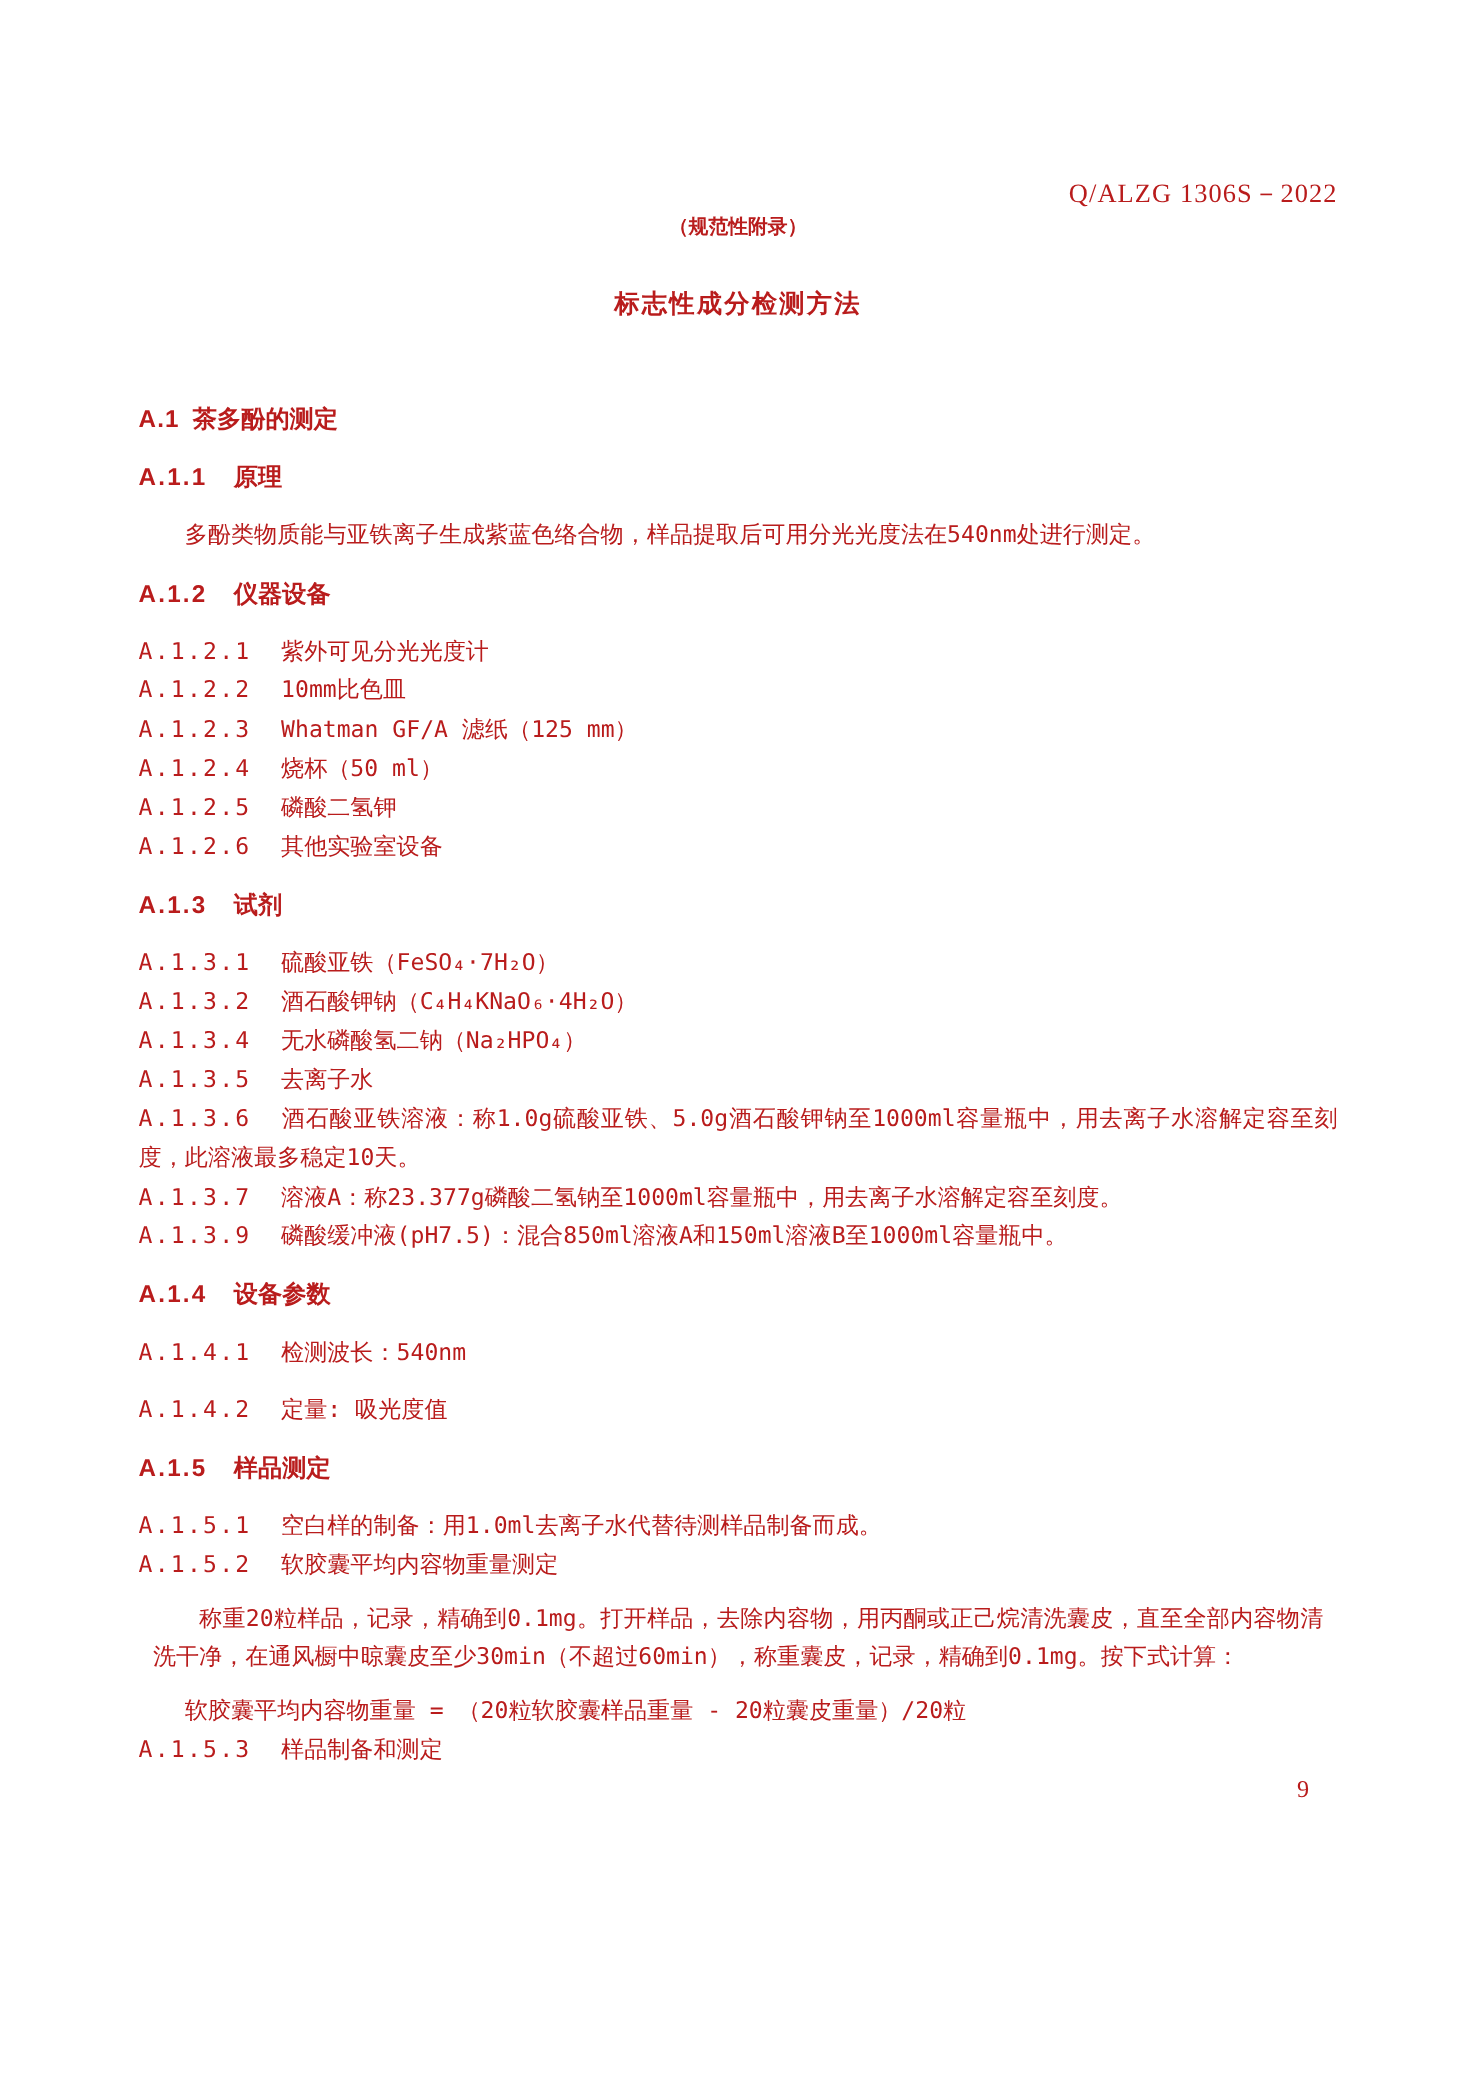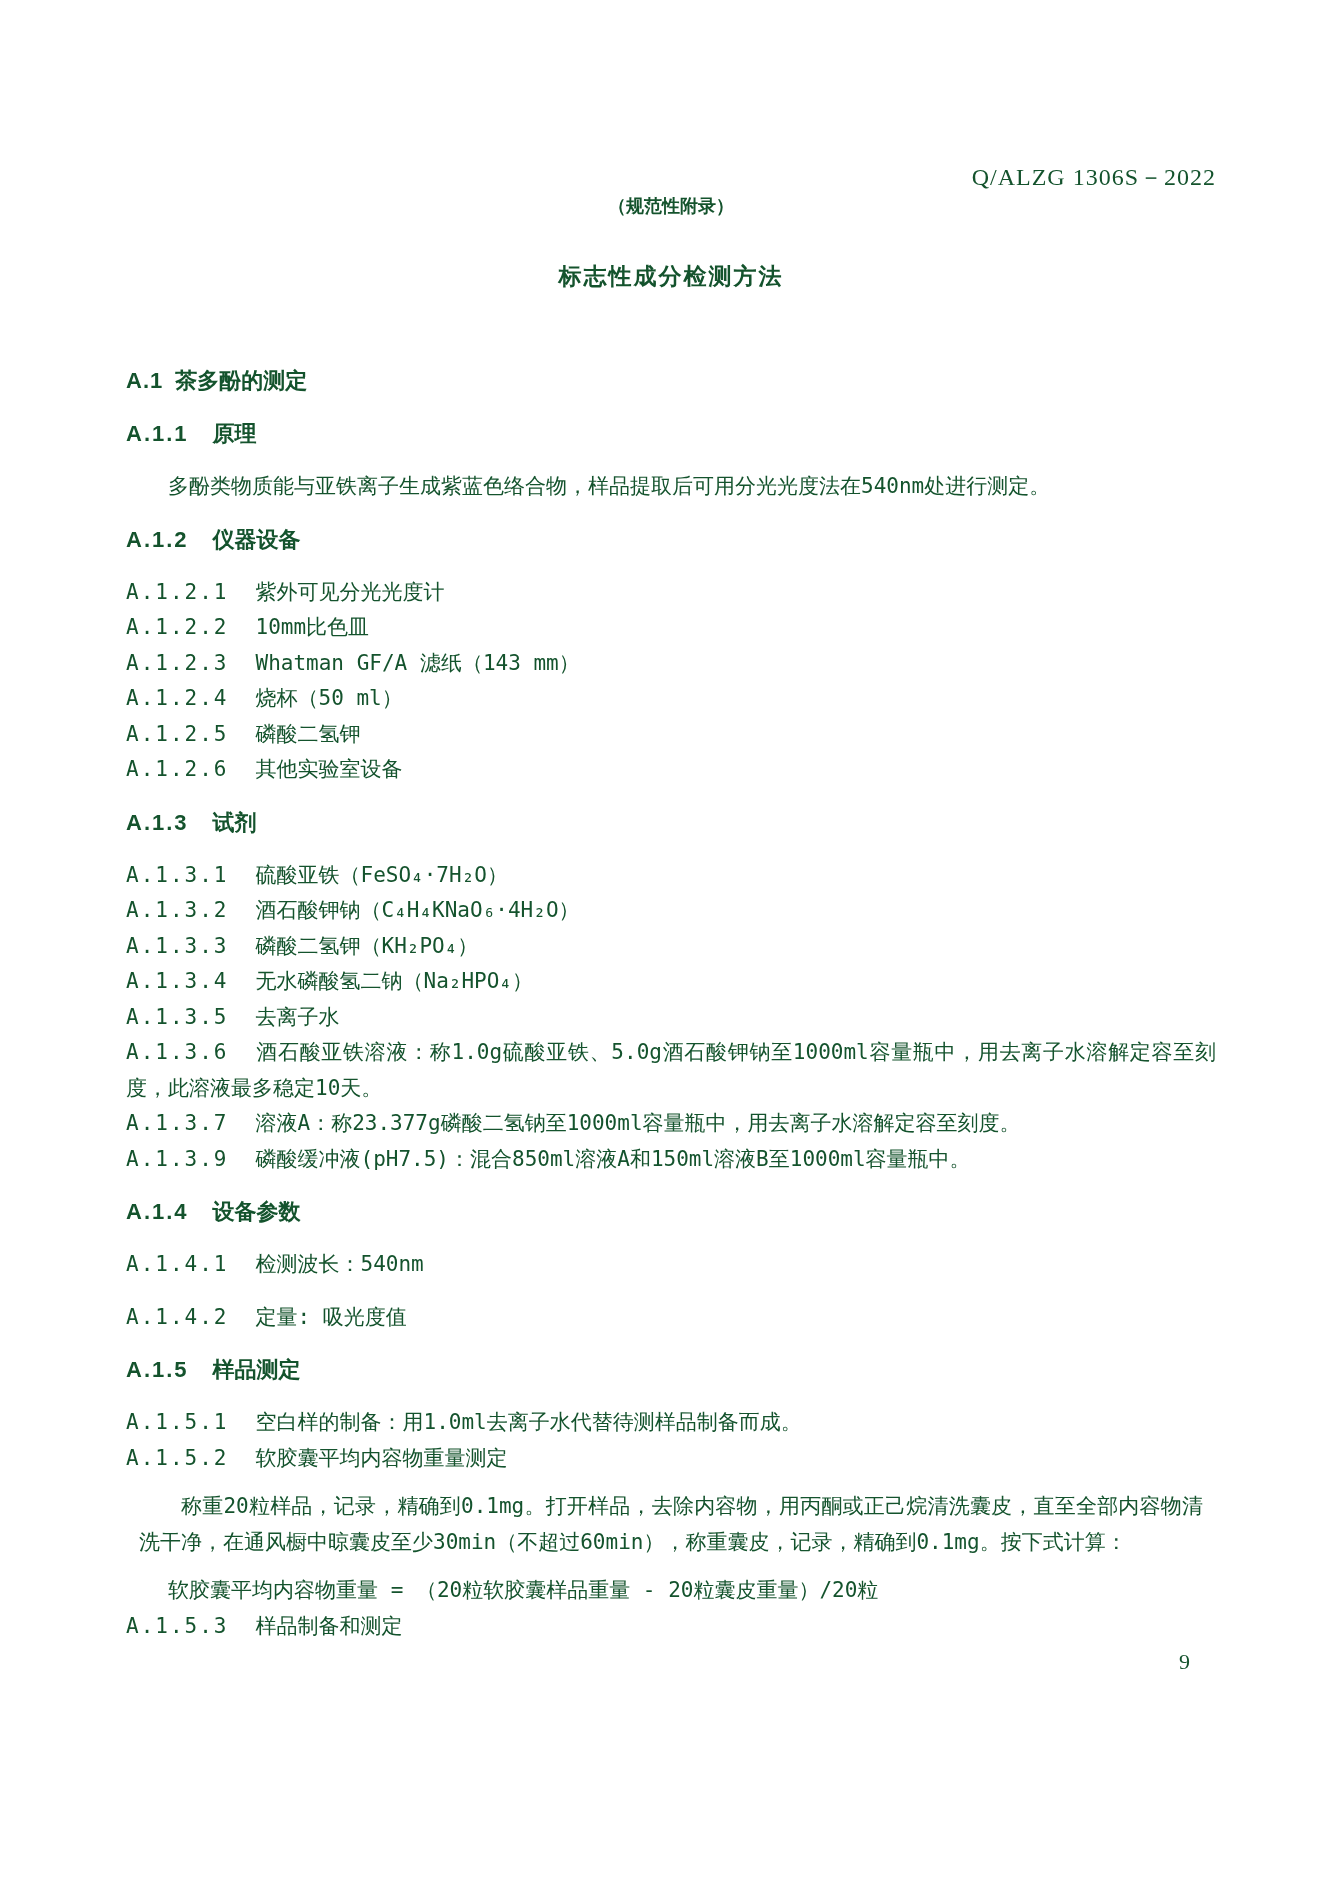--- a/index.html
+++ b/index.html
@@ -3,21 +3,21 @@
 <meta charset="utf-8">
 <style>
   html,body { margin:0; padding:0; background:#ffffff; }
   .page {
     position:relative;
     width:1344px; height:1900px;
     margin:0 auto;
     background:#ffffff;
     box-sizing:border-box;
     padding:164px 128px 0 126px;
-    color:#14532d;
+    color:#b91c1c;
     overflow:hidden;
   }
   .doc-code {
     font-family:"Liberation Serif", serif;
     font-size:24px; line-height:26px;
     letter-spacing:1px;
     text-align:right;
   }
   .t1, .t2, .t3 {
     text-align:center;
@@ -68,28 +68,27 @@
 
   <div class="t3">标志性成分检测方法</div>
 
   <div class="content">
       <div class="c-h1"><span class="num">A.1</span><span>茶多酚的测定</span></div>
       <div class="c-h2"><span class="num">A.1.1</span><span>原理</span></div>
       <div class="c-p1"><span>多酚类物质能与亚铁离子生成紫蓝色络合物，样品提取后可用分光光度法在540nm处进行测定。</span></div>
       <div class="c-h2"><span class="num">A.1.2</span><span>仪器设备</span></div>
       <div class="c-item"><span class="num">A.1.2.1</span><span>紫外可见分光光度计</span></div>
       <div class="c-item"><span class="num">A.1.2.2</span><span>10mm比色皿</span></div>
-      <div class="c-item"><span class="num">A.1.2.3</span><span>Whatman GF/A 滤纸（143 mm）</span></div>
+      <div class="c-item"><span class="num">A.1.2.3</span><span>Whatman GF/A 滤纸（125 mm）</span></div>
       <div class="c-item"><span class="num">A.1.2.4</span><span>烧杯（50 ml）</span></div>
       <div class="c-item"><span class="num">A.1.2.5</span><span>磷酸二氢钾</span></div>
       <div class="c-item"><span class="num">A.1.2.6</span><span>其他实验室设备</span></div>
       <div class="c-h2"><span class="num">A.1.3</span><span>试剂</span></div>
       <div class="c-item"><span class="num">A.1.3.1</span><span>硫酸亚铁（FeSO₄·7H₂O）</span></div>
       <div class="c-item"><span class="num">A.1.3.2</span><span>酒石酸钾钠（C₄H₄KNaO₆·4H₂O）</span></div>
-      <div class="c-item"><span class="num">A.1.3.3</span><span>磷酸二氢钾（KH₂PO₄）</span></div>
       <div class="c-item"><span class="num">A.1.3.4</span><span>无水磷酸氢二钠（Na₂HPO₄）</span></div>
       <div class="c-item"><span class="num">A.1.3.5</span><span>去离子水</span></div>
       <div class="c-item"><span class="num">A.1.3.6</span><span>酒石酸亚铁溶液：称1.0g硫酸亚铁、5.0g酒石酸钾钠至1000ml容量瓶中，用去离子水溶解定容至刻度，此溶液最多稳定10天。</span></div>
       <div class="c-item"><span class="num">A.1.3.7</span><span>溶液A：称23.377g磷酸二氢钠至1000ml容量瓶中，用去离子水溶解定容至刻度。</span></div>
       <div class="c-item"><span class="num">A.1.3.9</span><span>磷酸缓冲液(pH7.5)：混合850ml溶液A和150ml溶液B至1000ml容量瓶中。</span></div>
       <div class="c-h2"><span class="num">A.1.4</span><span>设备参数</span></div>
       <div class="c-item"><span class="num">A.1.4.1</span><span>检测波长：540nm</span></div>
       <div class="c-item spaced"><span class="num">A.1.4.2</span><span>定量: 吸光度值</span></div>
       <div class="c-h2"><span class="num">A.1.5</span><span>样品测定</span></div>
       <div class="c-item"><span class="num">A.1.5.1</span><span>空白样的制备：用1.0ml去离子水代替待测样品制备而成。</span></div>

